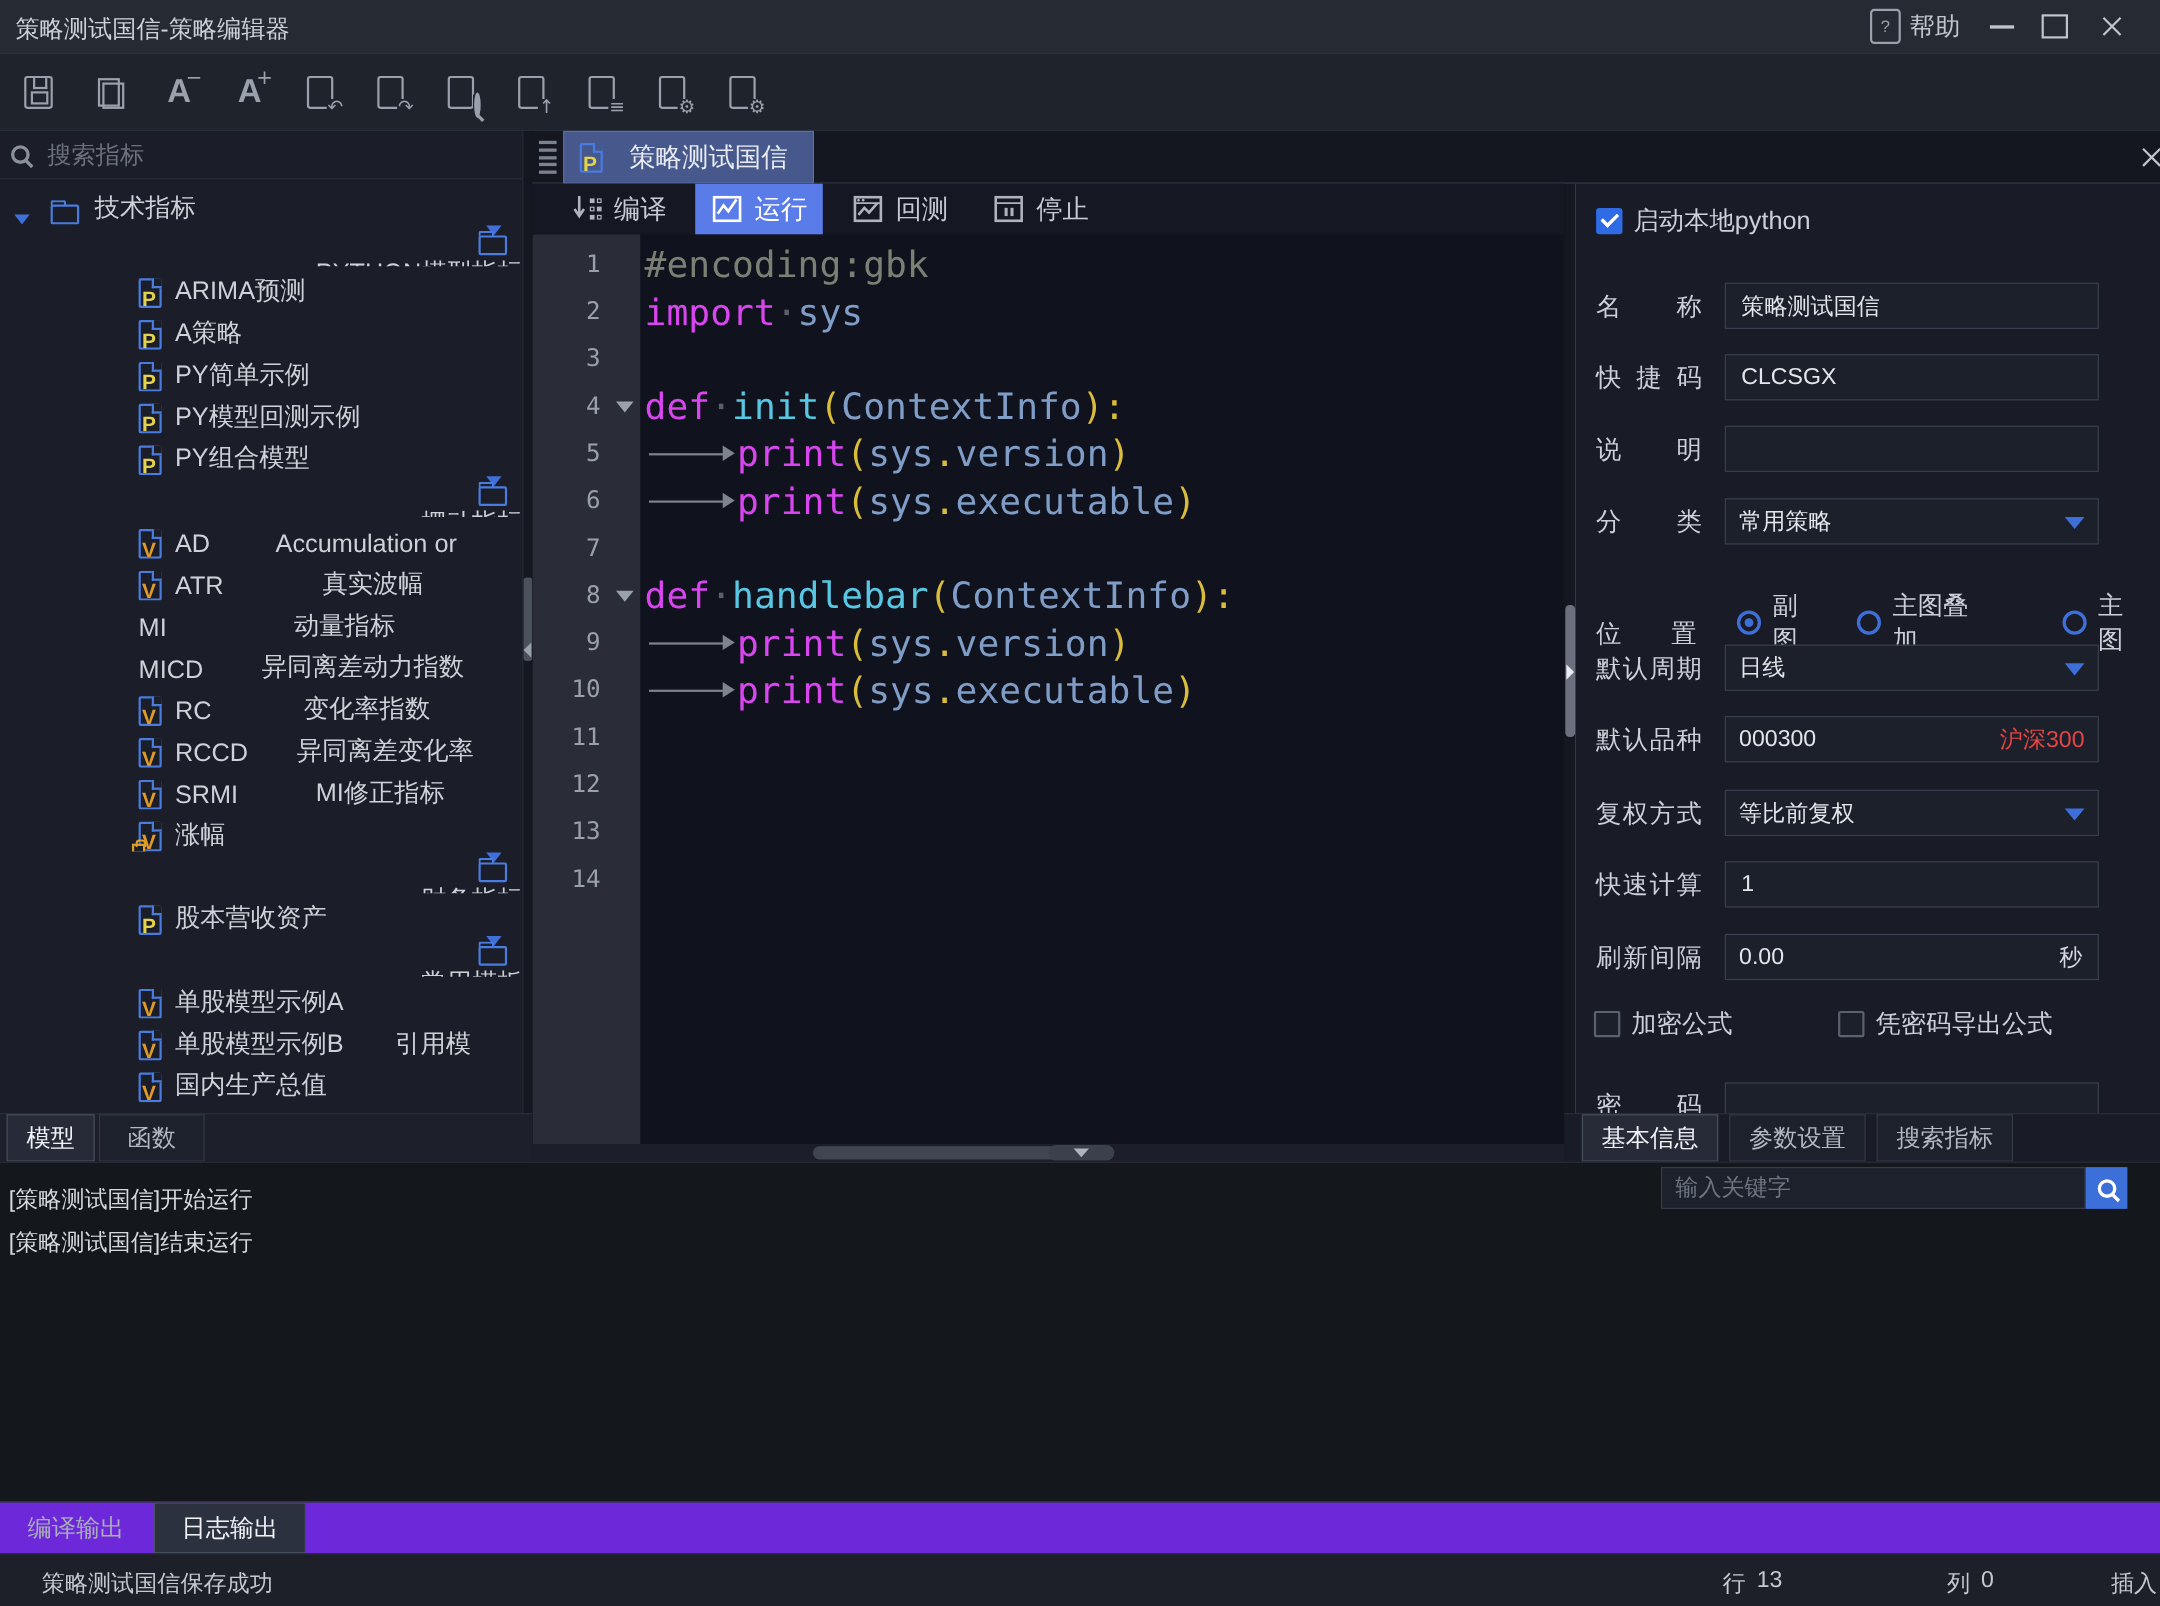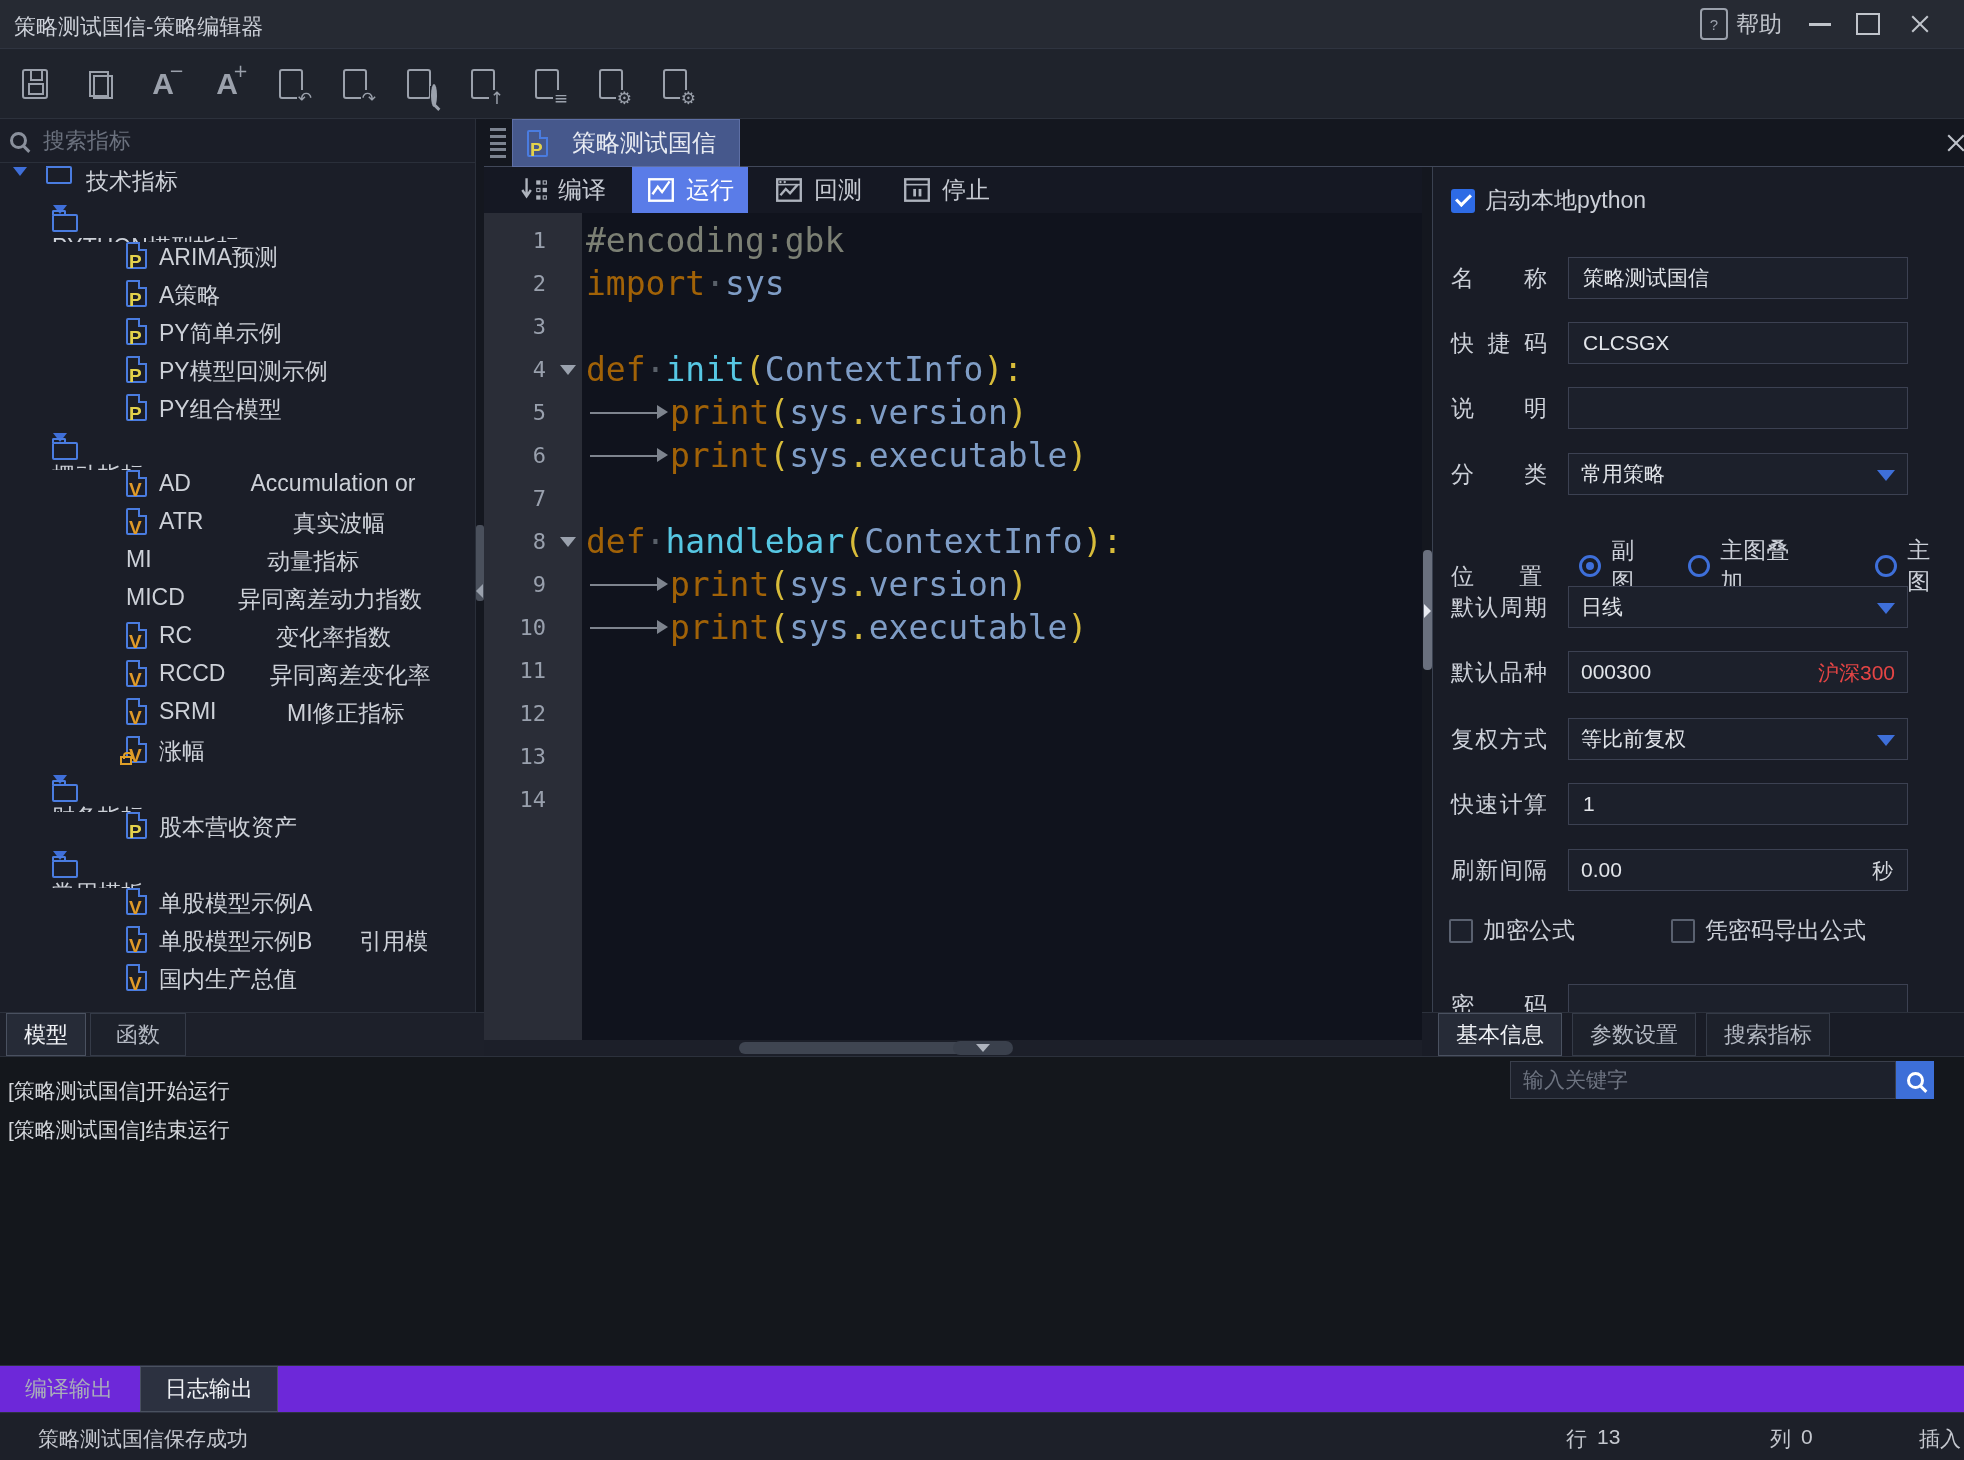--- a/index.html
+++ b/index.html
@@ -33,21 +33,21 @@
   .mag{position:relative;width:11px;height:11px;border:3px solid currentColor;border-radius:50%;}
   .mag::after{content:"";position:absolute;width:3px;height:8px;background:currentColor;transform:rotate(-45deg);right:-4px;bottom:-7px;}
   .doc-mag{position:absolute;right:-4px;bottom:-4px;background:#1f232c;padding:1px;}
   
   .sidebar{position:absolute;left:0;top:119px;width:476px;height:893px;background:#1b1e28;border-right:1px solid #2a2f3a;box-sizing:border-box;}
   .side-search{position:absolute;left:0;top:0;width:100%;height:44px;border-bottom:1px solid #2a2f3a;display:flex;align-items:center;padding:0 10px;box-sizing:border-box;color:#6b717e;}
   .side-search .mag{margin-right:14px;color:#8a909c;}
   .side-search input{flex:1;background:transparent;border:none;outline:none;color:#c9cdd5;font-size:22px;font-family:inherit;}
   .side-search input::placeholder{color:#6b717e;}
   .tree{position:absolute;left:0;top:45px;width:100%;height:848px;overflow:hidden;padding-top:2px;}
-  .tree-row{display:flex;align-items:flex-start;height:38px;font-size:23px;color:#cdd1d8;white-space:nowrap;overflow:hidden;box-sizing:border-box;}
+  .tree-row{display:flex;align-items:flex-end;height:38px;font-size:23px;color:#cdd1d8;white-space:nowrap;overflow:hidden;box-sizing:border-box;}
   .tree-row.d0{padding-left:12px;} .tree-row.d1{padding-left:52px;flex-direction:column;} .tree-row.d2{padding-left:126px;}
   .tri{width:16px;height:10px;margin-right:18px;flex:none;position:relative;}
   .tri::after{content:"";position:absolute;left:1px;top:1px;border-left:7px solid transparent;border-right:7px solid transparent;border-top:9px solid #3f6fd9;}
   .icon-folder{position:relative;width:26px;height:18px;border:2px solid #4a7ce0;border-radius:2px;margin-right:14px;flex:none;box-sizing:border-box;}
   .icon-folder::before{content:"";position:absolute;top:-6px;left:-2px;width:10px;height:3px;border:2px solid #4a7ce0;border-bottom:none;border-radius:2px 2px 0 0;}
   .file-ico{position:relative;width:21px;height:27px;border:2px solid #4a7ce0;border-radius:2px;margin-right:12px;flex:none;box-sizing:border-box;background:#1b1e28;}
   .file-ico::before{content:"";position:absolute;right:-2px;top:-2px;width:7px;height:7px;background:#1b1e28;border-left:2px solid #4a7ce0;border-bottom:2px solid #4a7ce0;}
   .file-letter{position:absolute;left:1px;bottom:-4px;font-size:19px;font-weight:bold;line-height:19px;background:transparent;}
   .file-p .file-letter{color:#e3d24b;} .file-v .file-letter{color:#e09a28;}
   .lock{position:absolute;left:-8px;bottom:-4px;width:12px;height:9px;border:2px solid #e0a028;box-sizing:border-box;background:#1b1e28;}
@@ -71,21 +71,21 @@
   .ebtn{display:flex;align-items:center;gap:10px;padding:0 14px;font-size:24px;color:#c6cad2;}
   .ebtn svg{color:#aeb3bd;}
   .ebtn.active{background:#5a7ce8;color:#ffffff;}
   .ebtn.active svg{color:#ffffff;}
   .code-area{position:absolute;left:0;top:46px;width:100%;height:827px;display:flex;overflow:hidden;}
   .gutter{width:98px;flex:none;background:#2a2d37;padding-top:6px;box-sizing:border-box;height:100%;}
   .gnum{position:relative;height:43px;line-height:43px;text-align:right;padding-right:36px;font:22px/43px "DejaVu Sans Mono",monospace;color:#99a0ad;}
   .fold{position:absolute;right:6px;top:17px;border-left:8px solid transparent;border-right:8px solid transparent;border-top:10px solid #9aa1ad;}
   .code-lines{flex:1;padding-top:6px;padding-left:4px;overflow:hidden;}
   .cl{height:43px;white-space:pre;font:33px/43px "DejaVu Sans Mono",monospace;}
-  .tk-comment{color:#7c8074;} .tk-kw{color:#a16207;} .tk-id{color:#7f9dc6;margin-top:45px;}
+  .tk-comment{color:#7c8074;} .tk-kw{color:#d946ef;} .tk-id{color:#7f9dc6;margin-top:45px;}
   .tk-fn{color:#57c7e3;} .tk-pun{color:#d8bc3a;} .tk-ws{color:#596069;}
   .tab-arrow{display:inline-block;width:84px;height:43px;position:relative;vertical-align:top;}
   .tab-arrow::before{content:"";position:absolute;left:4px;right:12px;top:21px;height:2px;background:#7e848e;}
   .tab-arrow::after{content:"";position:absolute;right:2px;top:14px;border-left:11px solid #7e848e;border-top:7px solid transparent;border-bottom:7px solid transparent;}
   .hscroll{position:absolute;left:0;bottom:0;width:100%;height:16px;background:#1c1f29;}
   .hthumb{position:absolute;left:255px;top:2px;width:244px;height:12px;background:#3f4551;border-radius:6px;}
   .hpill{position:absolute;left:469px;top:1px;width:60px;height:14px;background:#3a404c;border-radius:7px;display:flex;align-items:center;justify-content:center;}
   .hpill::after{content:"";border-left:7px solid transparent;border-right:7px solid transparent;border-top:8px solid #aeb3bd;}
   
   .split-right{position:absolute;left:1422px;top:167px;width:11px;height:845px;background:#14171f;border-right:1px solid #3a4150;box-sizing:border-box;}

